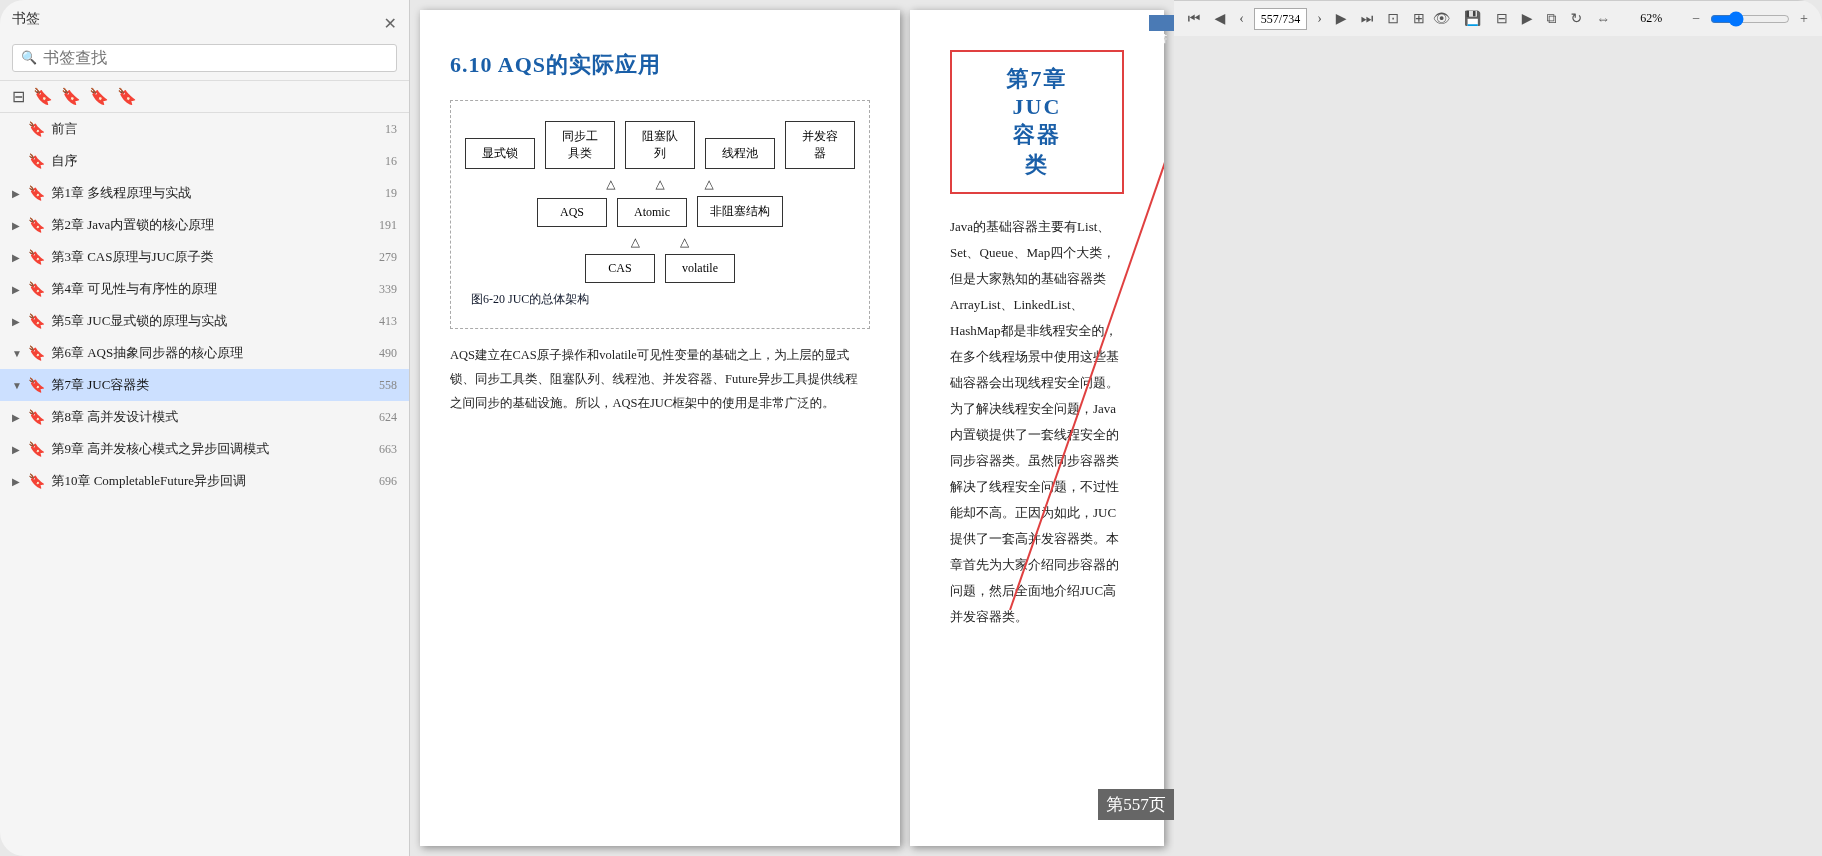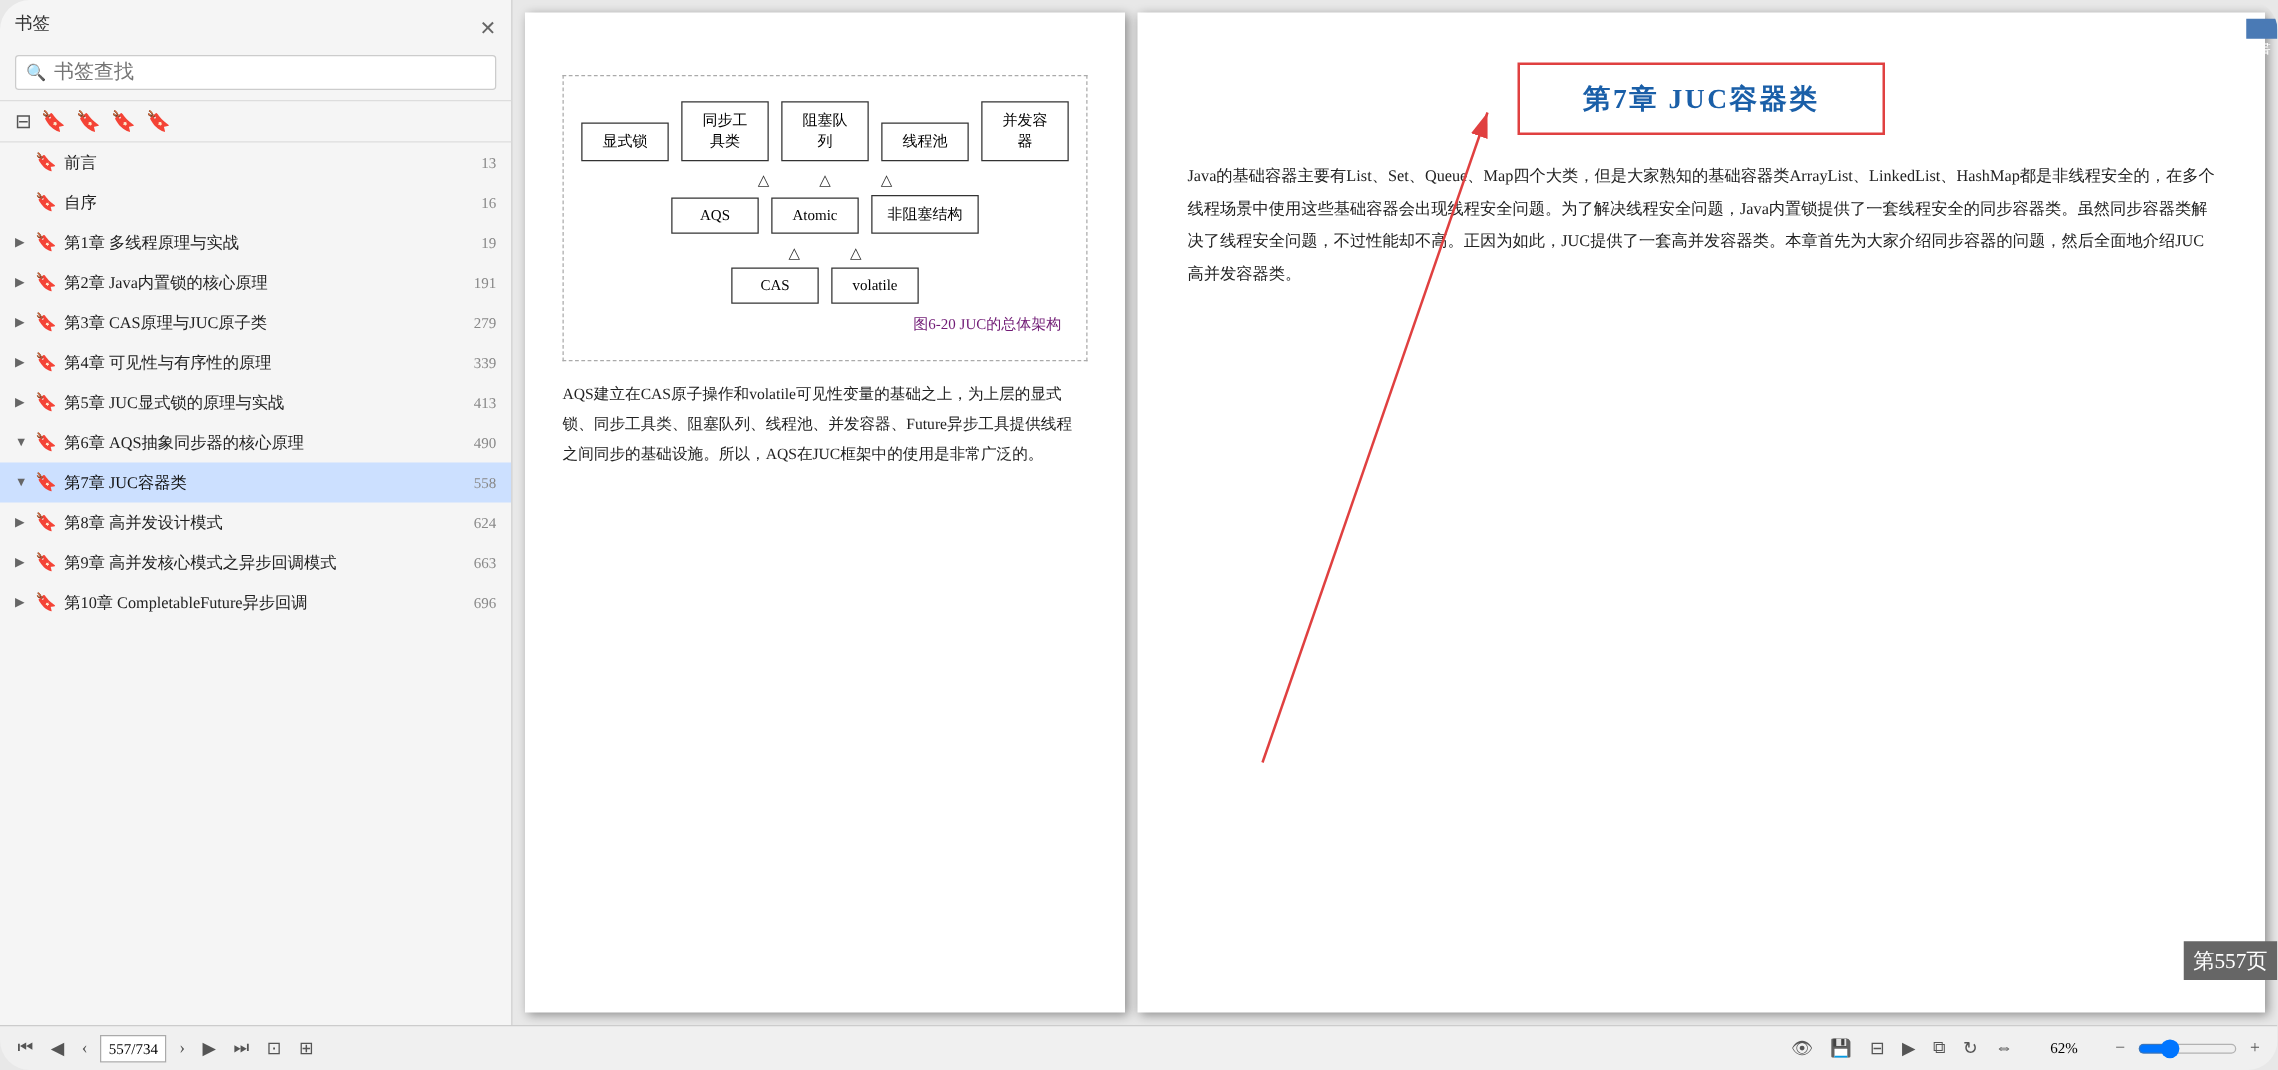--- a/index.html
+++ b/index.html
@@ -35,40 +35,40 @@
 
     
     .section-title { font-size: 22px; font-weight: bold; color: #1a5fa8; margin-bottom: 20px; letter-spacing: 1px; }
     .intro-text { font-size: 13px; line-height: 1.8; color: #222; margin-bottom: 20px; }
 
     
     .diagram-container { border: 1px dashed #aaa; padding: 20px; margin: 10px 0; }
     .diagram-row { display: flex; justify-content: center; gap: 10px; margin-bottom: 8px; align-items: flex-end; }
     .diagram-box { border: 1px solid #333; padding: 6px 12px; font-size: 12px; text-align: center; min-width: 70px; background: white; }
     .diagram-arrows { display: flex; justify-content: center; gap: 40px; margin: 4px 0; font-size: 12px; color: #333; }
-    .diagram-caption { text-align: right; font-size: 12px; color: #701a75; }
+    .diagram-caption { text-align: left; font-size: 12px; color: #0f172a; }
 
     .desc-text { font-size: 12.5px; line-height: 1.9; color: #222; margin-top: 15px; }
 
     
     .chapter-heading { border: 2px solid #e04040; padding: 12px 40px; display: inline-block; font-size: 22px; font-weight: bold; color: #1a5fa8; margin-bottom: 25px; letter-spacing: 2px; }
     .chapter-text { font-size: 13px; line-height: 2.0; color: #222; }
 
     
     .bottom-toolbar { height: 36px; background: #f0f0f0; border-top: 1px solid #ccc; display: flex; align-items: center; justify-content: space-between; padding: 0 10px; }
     .toolbar-left { display: flex; align-items: center; gap: 6px; }
     .toolbar-right { display: flex; align-items: center; gap: 6px; }
     .toolbar-btn { font-size: 14px; color: #555; cursor: pointer; padding: 2px 4px; }
 
     .page-wrapper { display: flex; flex: 1; position: relative; overflow: hidden; }
 
     
     .side-tab { position: absolute; right: 0; top: 10px; background: #1a5fa8; color: white; writing-mode: vertical-rl; padding: 8px 4px; font-size: 11px; cursor: pointer; z-index: 10; }
 
-    .main-wrapper { display: flex; flex-direction: column; flex: 1; position: relative; overflow: hidden; border-radius: 24px; }
+    .main-wrapper { display: flex; flex-direction: row; flex: 1; position: relative; overflow: hidden; border-radius: 24px; }
   </style>
 </head>
 <body>
 
 <div class="main-wrapper">
   <div class="main-container">
 
     <div class="sidebar">
       <div class="sidebar-header">
         <div style="display:flex; justify-content:space-between; align-items:center; margin-bottom:8px;">
@@ -160,20 +160,21 @@
             <span class="bookmark-icon">🔖</span>
             <span class="label">第10章 CompletableFuture异步回调</span>
             <span class="page-num">696</span>
           </div>
         </div>
     </div>
 
     <div class="page-wrapper">
 
       <div class="pdf-page page-left">
+        <div class="section-title">6.10   AQS的实际应用</div>
 
         <div class="diagram-container">
           <div class="diagram-row">
             <div class="diagram-box">显式锁</div>
             <div class="diagram-box">同步工具类</div>
             <div class="diagram-box">阻塞队列</div>
             <div class="diagram-box">线程池</div>
             <div class="diagram-box">并发容器</div>
           </div>
           <div class="diagram-arrows">

